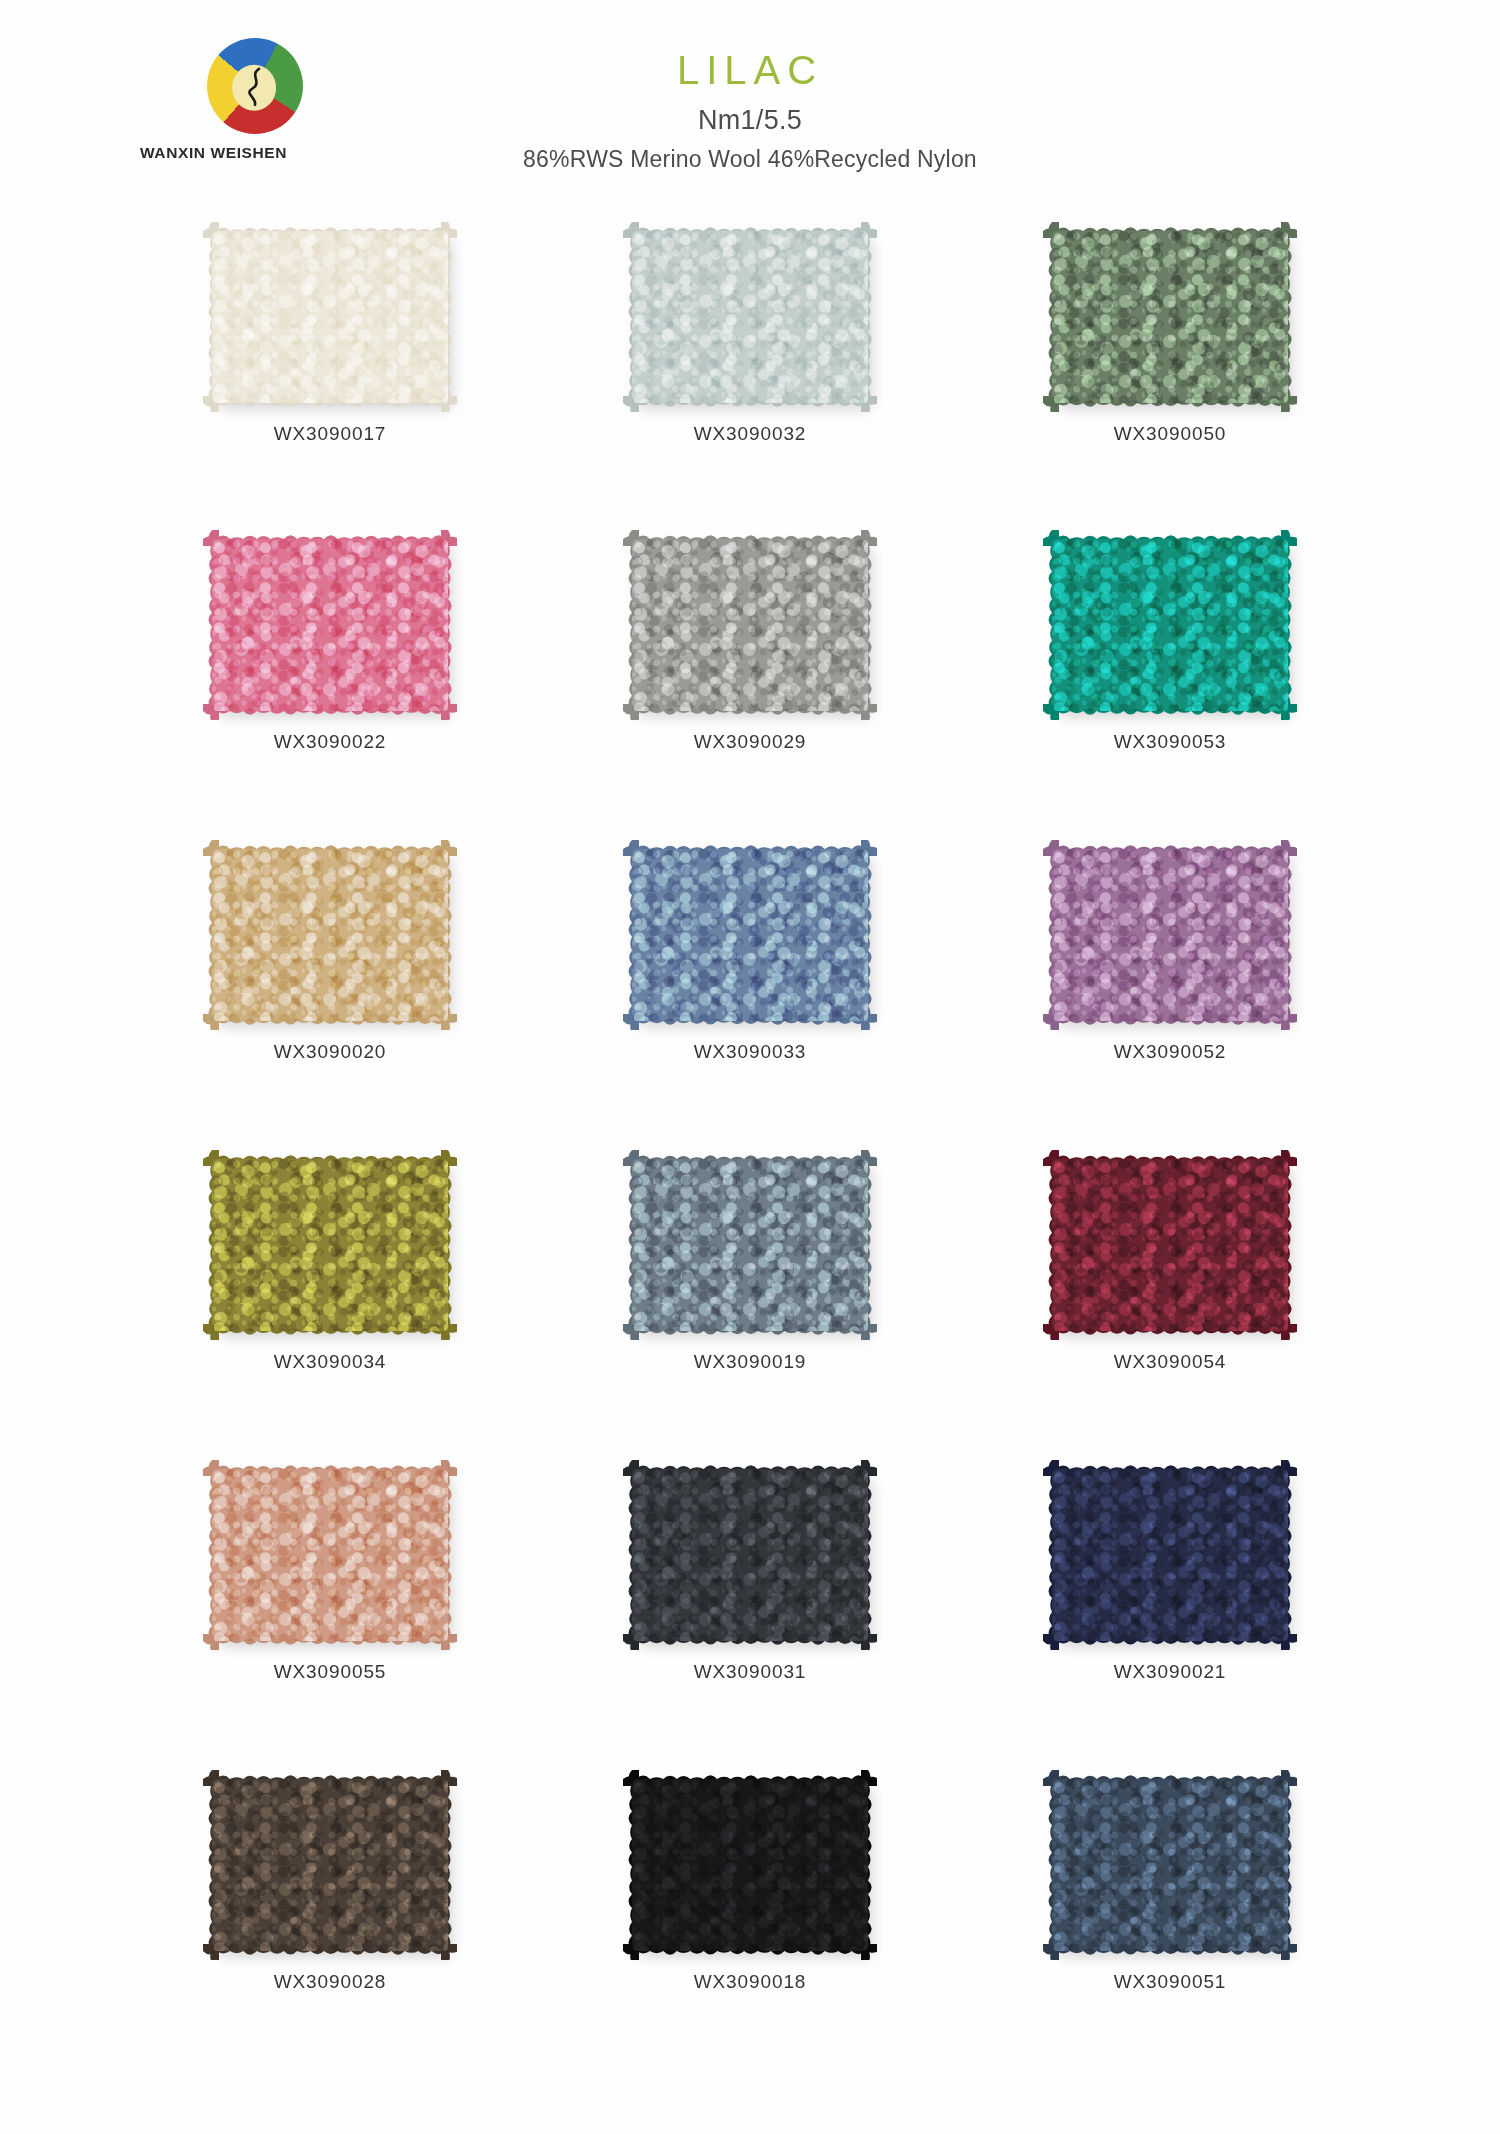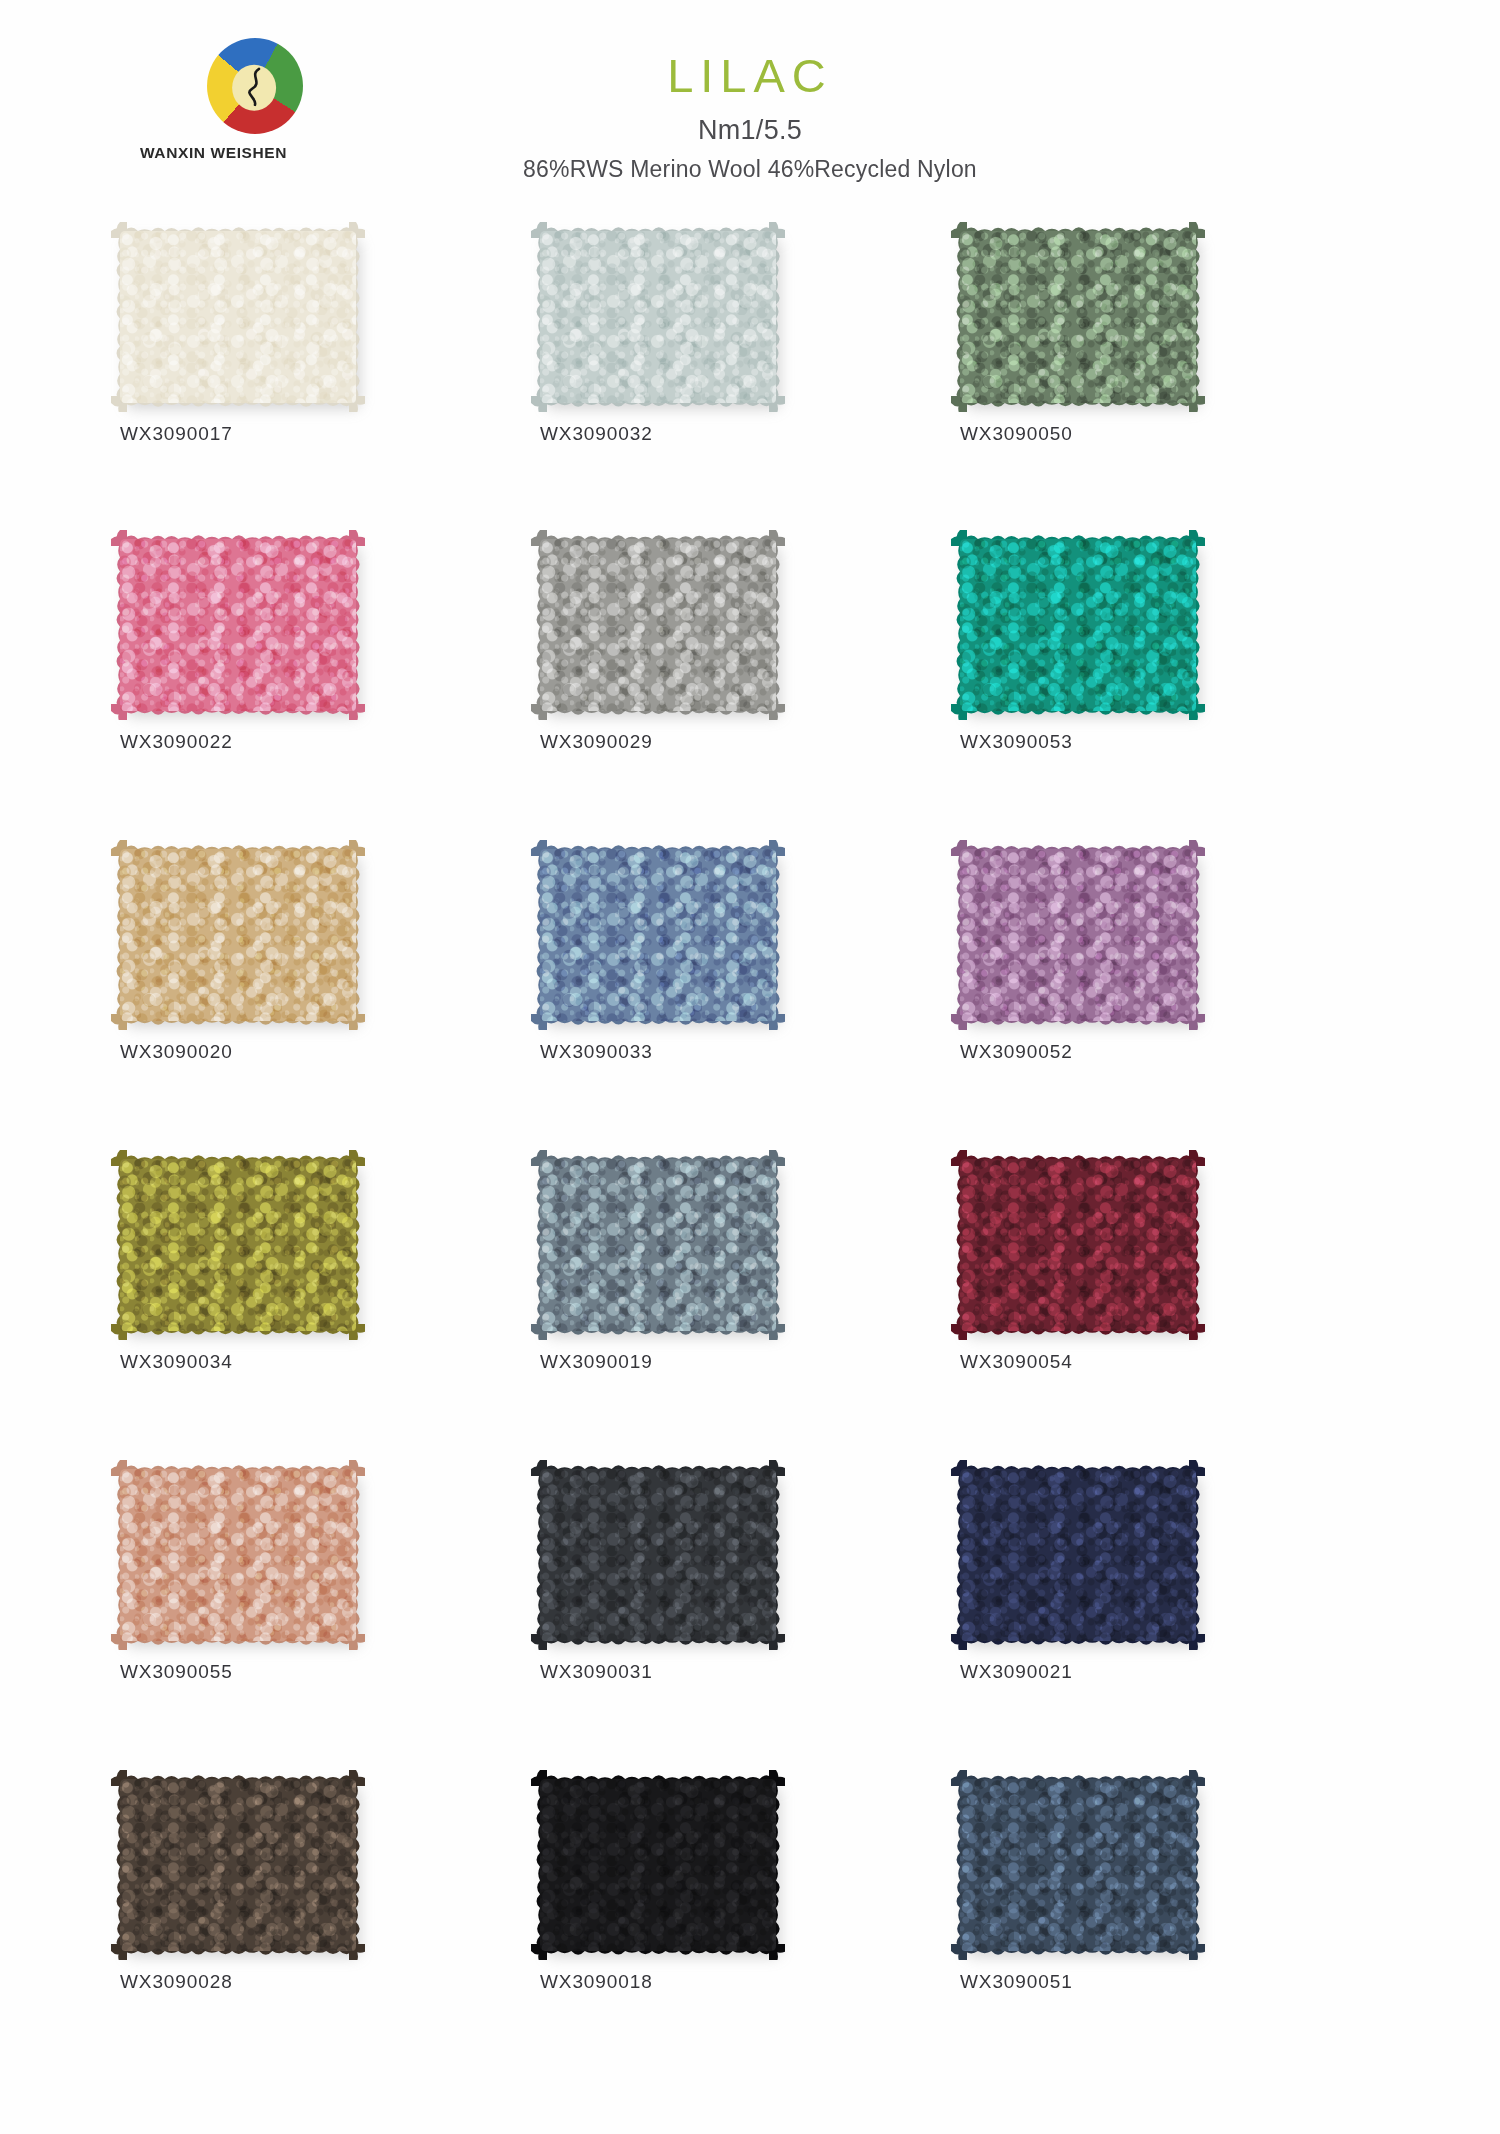--- a/index.html
+++ b/index.html
@@ -87,21 +87,21 @@
 
   .title-block {
     position: absolute;
     left: 0;
     right: 0;
     top: 48px;
     text-align: center;
   }
 
   .collection-title {
-    font-size: 47px;
+    font-size: 40px;
     letter-spacing: 7px;
     color: #9cbb3c;
     font-weight: 400;
     font-family: "Liberation Sans", sans-serif;
   }
 
   .yarn-count {
     margin-top: 12px;
     font-size: 27px;
     color: #4c4c50;
@@ -126,21 +126,21 @@
     grid-template-columns: repeat(3, 1fr);
     grid-template-rows: repeat(6, 310px);
     padding: 0 120px;
     margin-top: 2px;
   }
 
   .swatch-cell {
     position: relative;
     display: flex;
     flex-direction: column;
-    align-items: flex-start;
+    align-items: center;
   }
 
   .swatch-wrap {
     position: relative;
     width: 236px;
     height: 172px;
     margin-top: 12px;
   }
 
   

